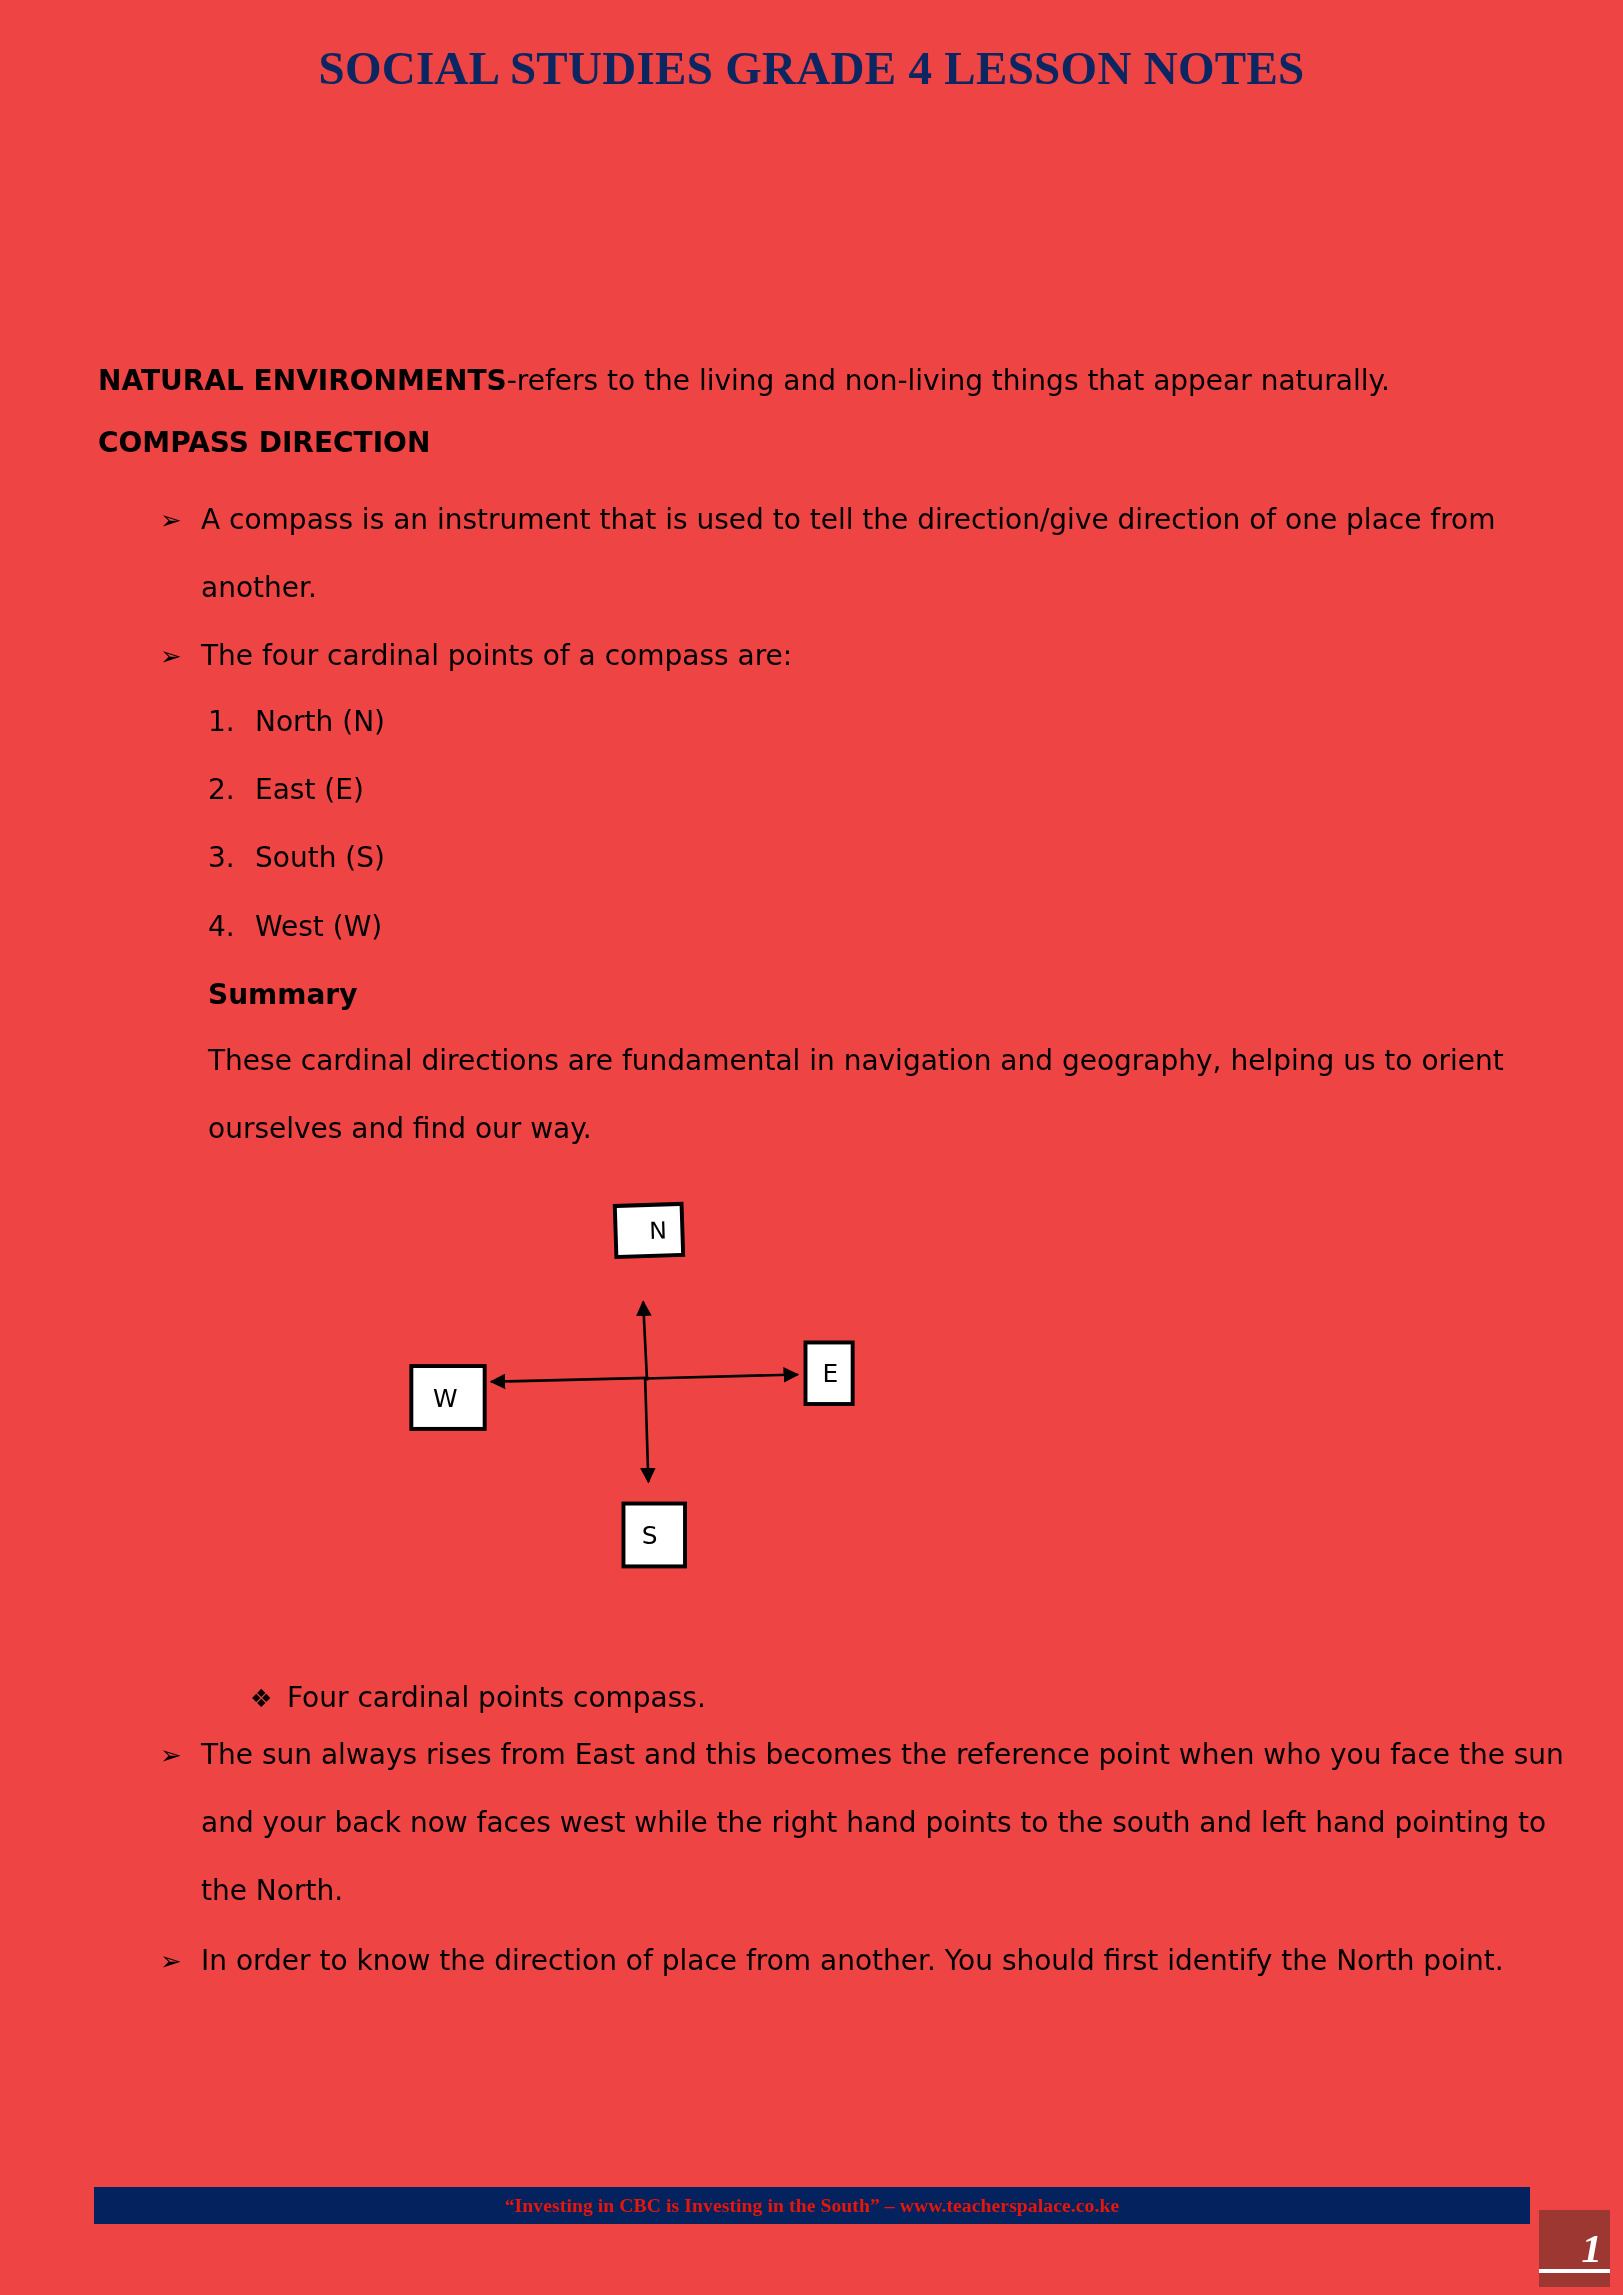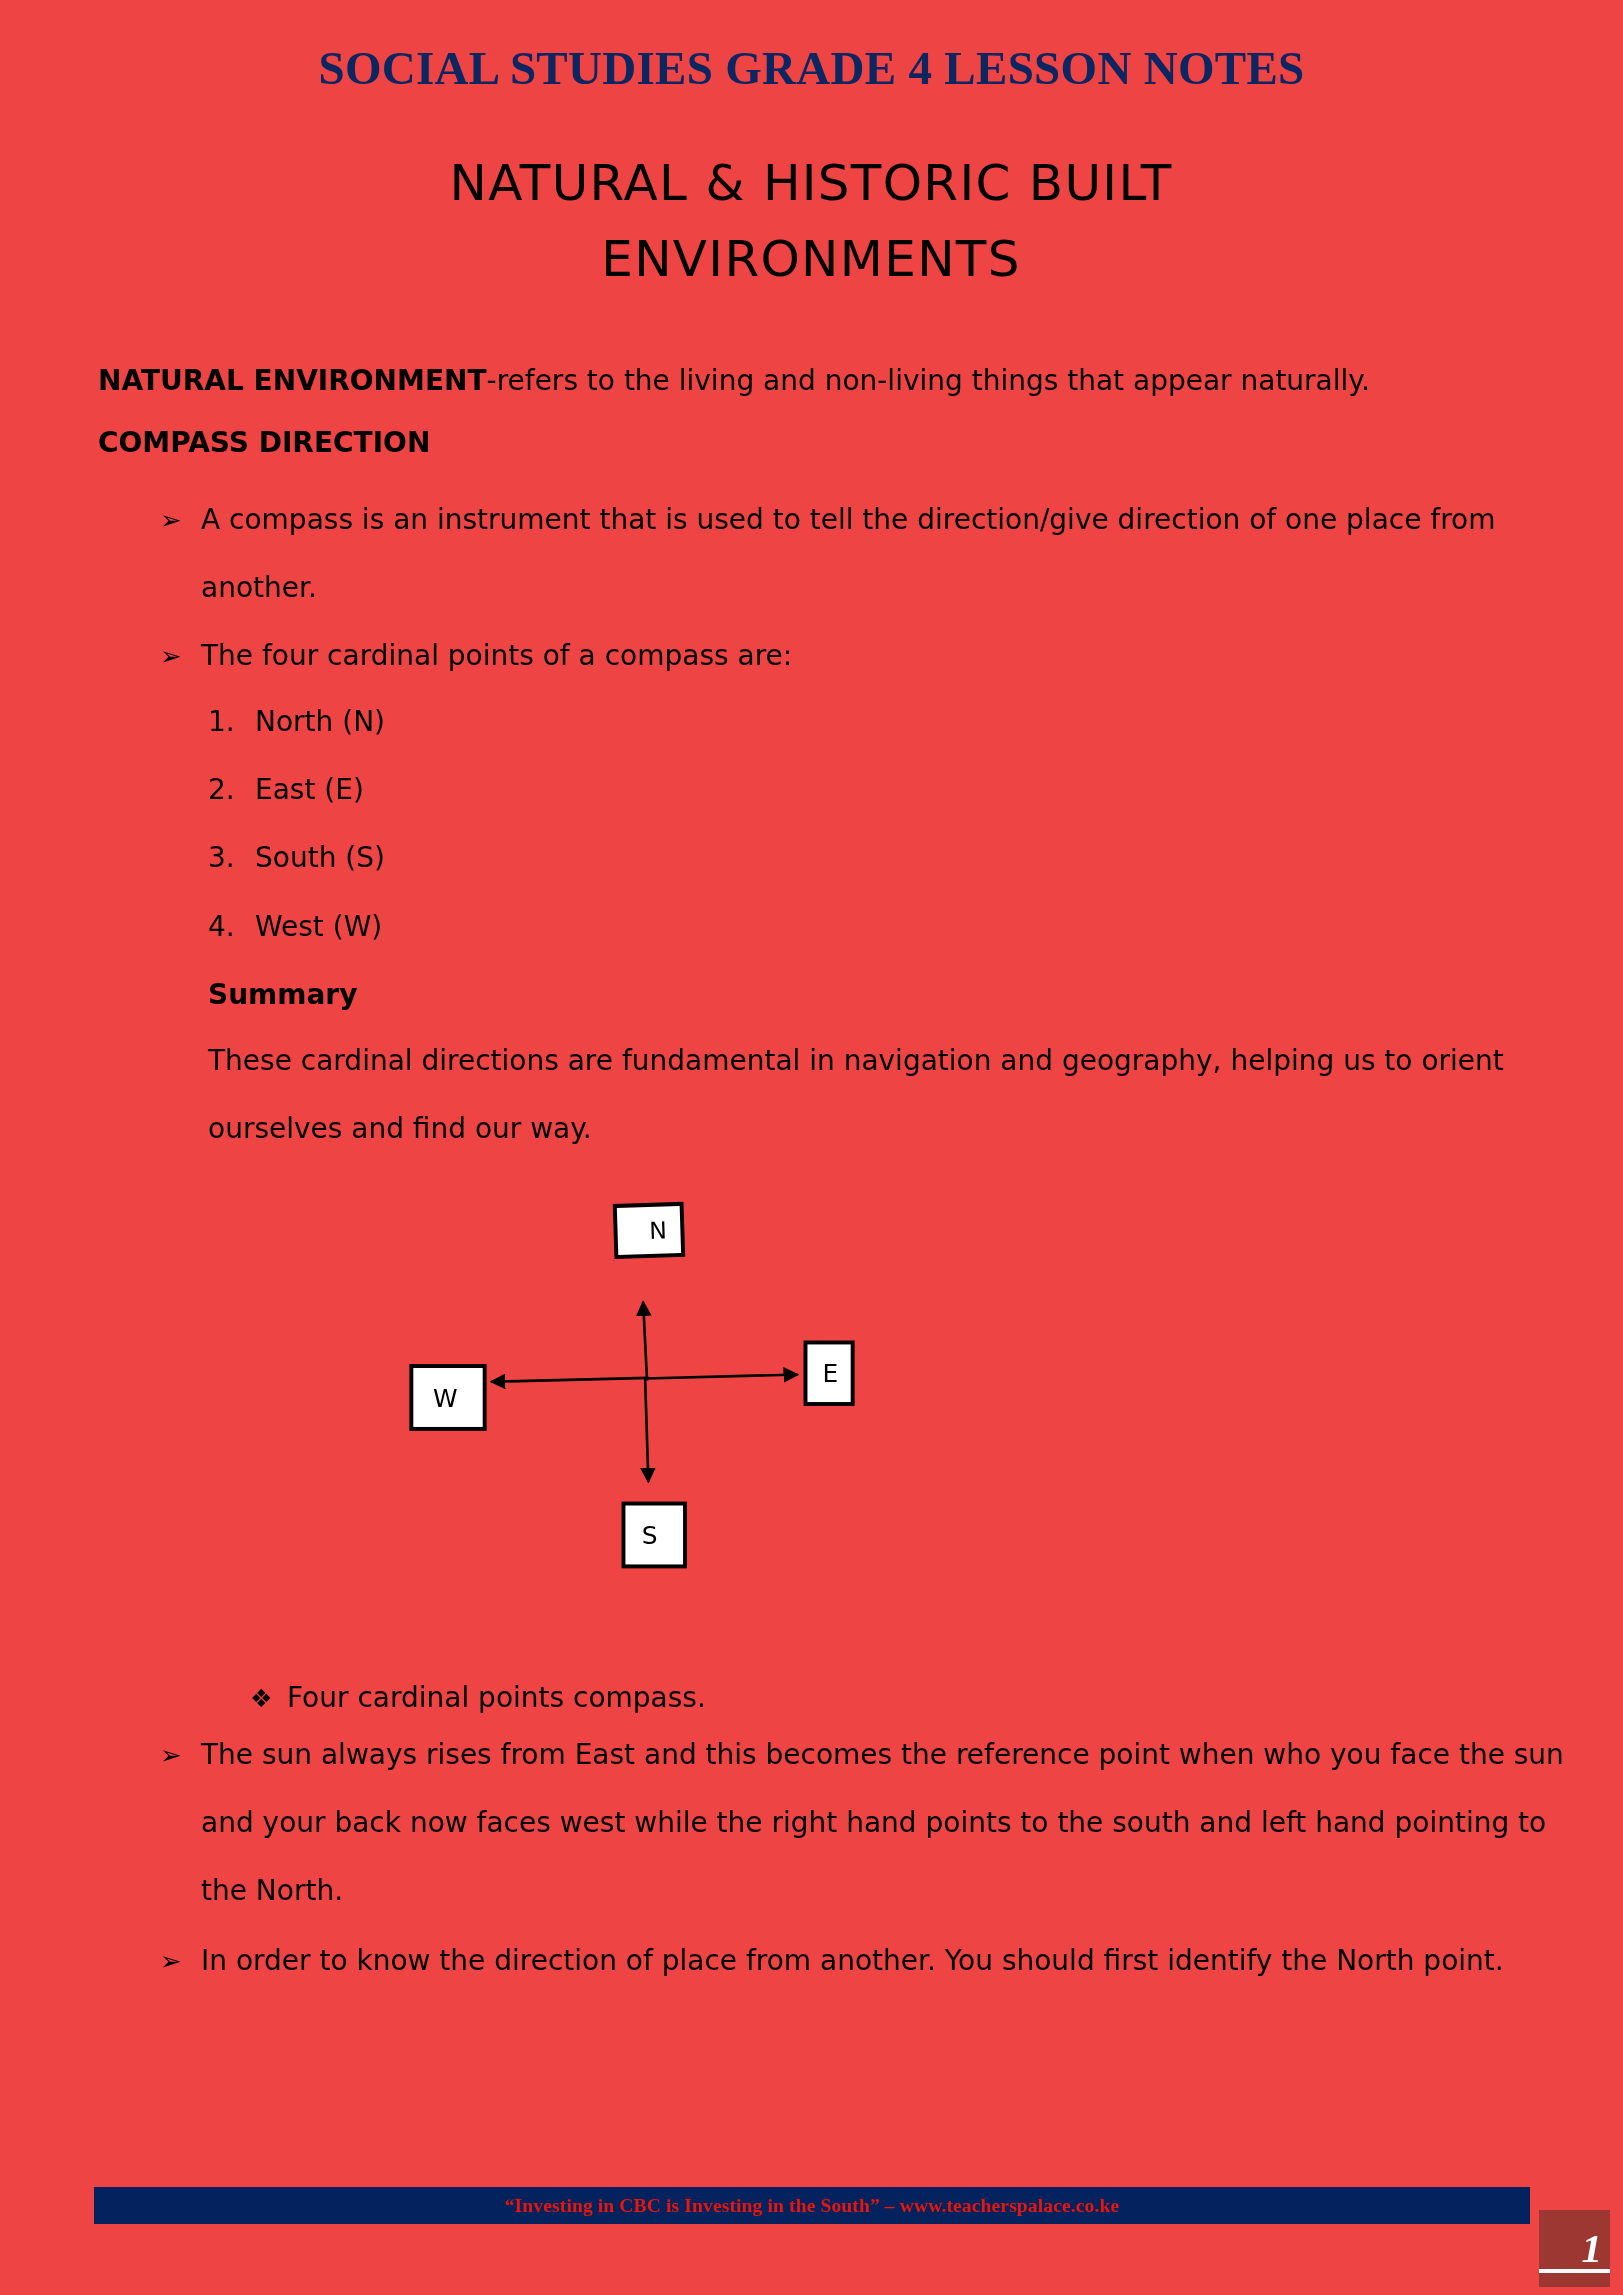--- a/index.html
+++ b/index.html
@@ -207,27 +207,23 @@
     color: #ffffff;
   }
 </style>
 </head>
 <body>
 
 <div class="page">
 
   <div class="doc-header">SOCIAL STUDIES GRADE 4 LESSON NOTES</div>
 
-  <div class="doc-title">
-    <span class="line">NATURAL &amp; HISTORIC BUILT</span>
-    <span class="line">ENVIRONMENTS</span>
-  </div>
 
   <div class="para p-natural">
-    <b>NATURAL ENVIRONMENT</b><span>-refers to the living and non-living things that appear naturally.</span>
+    <b>NATURAL ENVIRONMENTS</b><span>-refers to the living and non-living things that appear naturally.</span>
   </div>
 
   <div class="para p-compassdir">COMPASS DIRECTION</div>
 
   <div class="bullet-row b1">
     <span class="bullet-mark">➢</span>
     <span class="bullet-text">A compass is an instrument that is used to tell the direction/give direction of one place from another.</span>
   </div>
 
   <div class="bullet-row b2">

